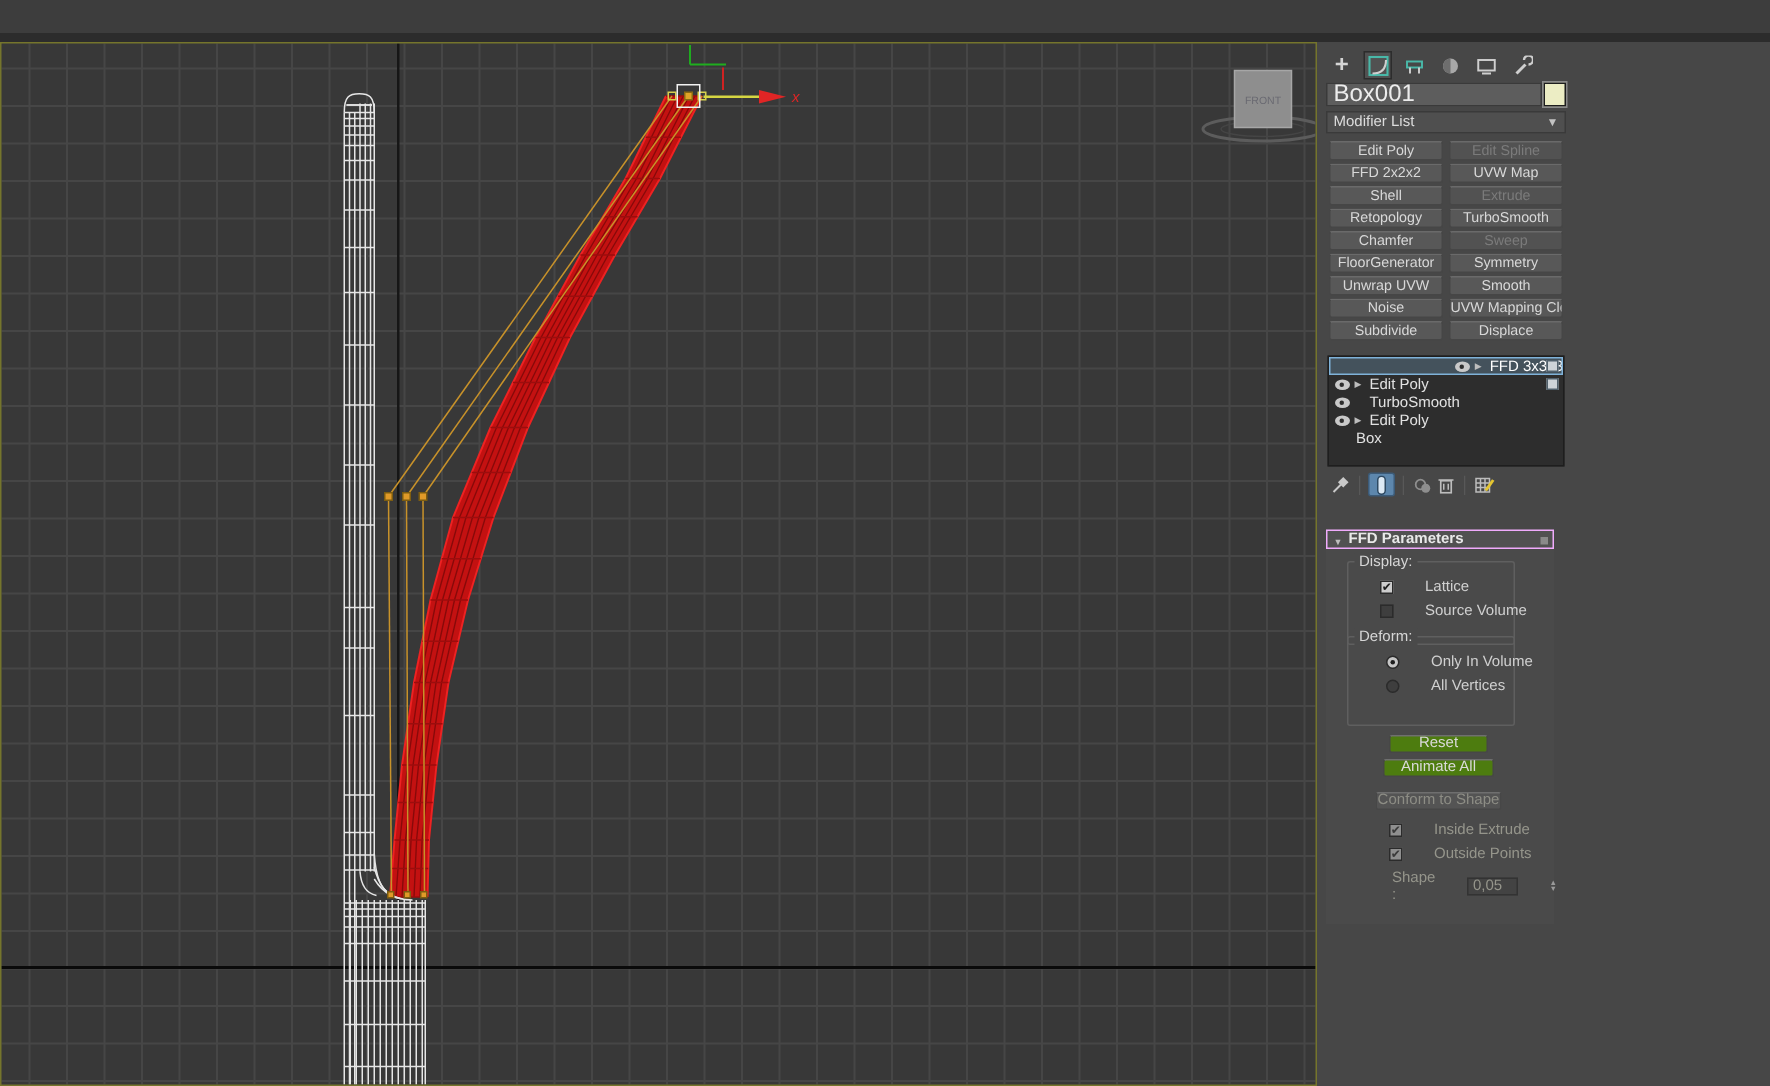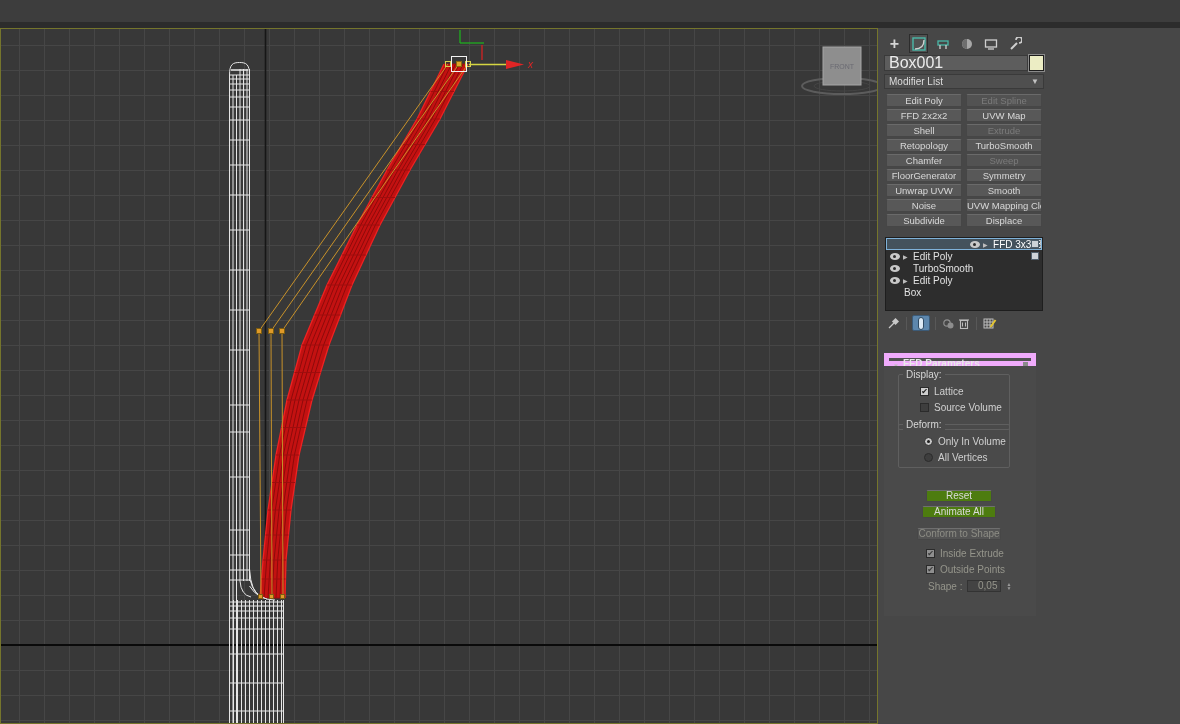--- a/index.html
+++ b/index.html
@@ -52,30 +52,30 @@
   .slabel { padding-left:2px; white-space:nowrap; }
   .toggle { position:absolute; right:3px; top:2px; width:8px; height:8px; background:#cdd3d8; border:1px solid #50606c; }
   .baserow .slabel { padding-left:18px; }
 
   .stacktools { position:absolute; left:8px; top:287px; height:16px; display:flex; align-items:center; }
   .stacktools .sep { width:1px; height:13px; background:#383838; border-right:1px solid #585858; margin:0 5px; }
   .ticon { width:15px; height:15px; display:flex; align-items:center; justify-content:center; }
   .ticon.blue { background:#5d87ad; border:1px solid #3c5b78; border-radius:2px; width:18px; height:16px; }
 
   .rollhdr { position:absolute; left:6px; top:325px; width:152px; height:13px; background:#515151;
-    border:5px solid #f0abfc; color:#e9e9e9; font-size:10px; font-weight:bold; line-height:11px; padding-left:14px; }
+    border:1px solid #f0abfc; color:#e9e9e9; font-size:10px; font-weight:bold; line-height:11px; padding-left:14px; }
   .rollhdr .tri { position:absolute; left:4px; top:3px; font-size:6px; color:#bdbdbd; font-weight:normal; }
   .rollhdr .dot { position:absolute; right:3px; top:4px; width:5px; height:5px; background:#8a8a8a; }
   .rollbody { position:absolute; left:6px; top:338px; width:152px; height:250px; background:#4a4a4a; }
 
   .group { position:absolute; left:14px; width:112px; border:1px solid #5f5f5f; border-radius:2px; }
   .group .glabel { position:absolute; left:4px; top:-6px; background:#4a4a4a; padding:0 3px;
      color:#d6d6d6; font-size:10px; line-height:11px; }
-  .ctlrow { position:absolute; left:14px; display:flex; align-items:center; gap:5px;
-     color:#d0d0d0; font-size:10px;text-align:right; }
+  .ctlrow { position:absolute; left:14px; display:flex; align-items:center; gap:21px;
+     color:#d0d0d0; font-size:10px; }
   .ctlrow.dim { color:#95958b; }
   .cb { width:9px; height:9px; background:#3e3e3e; border:1px solid #2b2b2b; flex:0 0 auto;
         display:flex; align-items:center; justify-content:center; font-size:8px; color:#1c1c1c; }
   .cb.on { background:#cdcdcd; }
   .cb.on::after { content:"\2714"; }
   .cb.dimmed.on { background:#8f8f8f; color:#3a3a3a; }
   .rb { width:9px; height:9px; border-radius:50%; background:#3e3e3e; border:1px solid #2b2b2b; flex:0 0 auto; position:relative;}
   .rb.on { background:#c6c6c6; }
   .rb.on::after { content:""; position:absolute; left:2px; top:2px; width:3px; height:3px; border-radius:50%; background:#1e1e1e; }
 
@@ -379,21 +379,21 @@
     </div>
     <div class="ctlrow" style="top:20px; left:36px;">
       <span class="cb on"></span>
       <span>Lattice</span>
     </div>
     <div class="ctlrow" style="top:36px; left:36px;">
       <span class="cb"></span>
       <span>Source Volume</span>
     </div>
 
-    <div class="group" style="top:58px; height:44px;">
+    <div class="group" style="top:58px; height:60px;">
       <span class="glabel">Deform:</span>
     </div>
     <div class="ctlrow" style="top:70px; left:40px;">
       <span class="rb on"></span>
       <span>Only In Volume</span>
     </div>
     <div class="ctlrow" style="top:86px; left:40px;">
       <span class="rb"></span>
       <span>All Vertices</span>
     </div>

